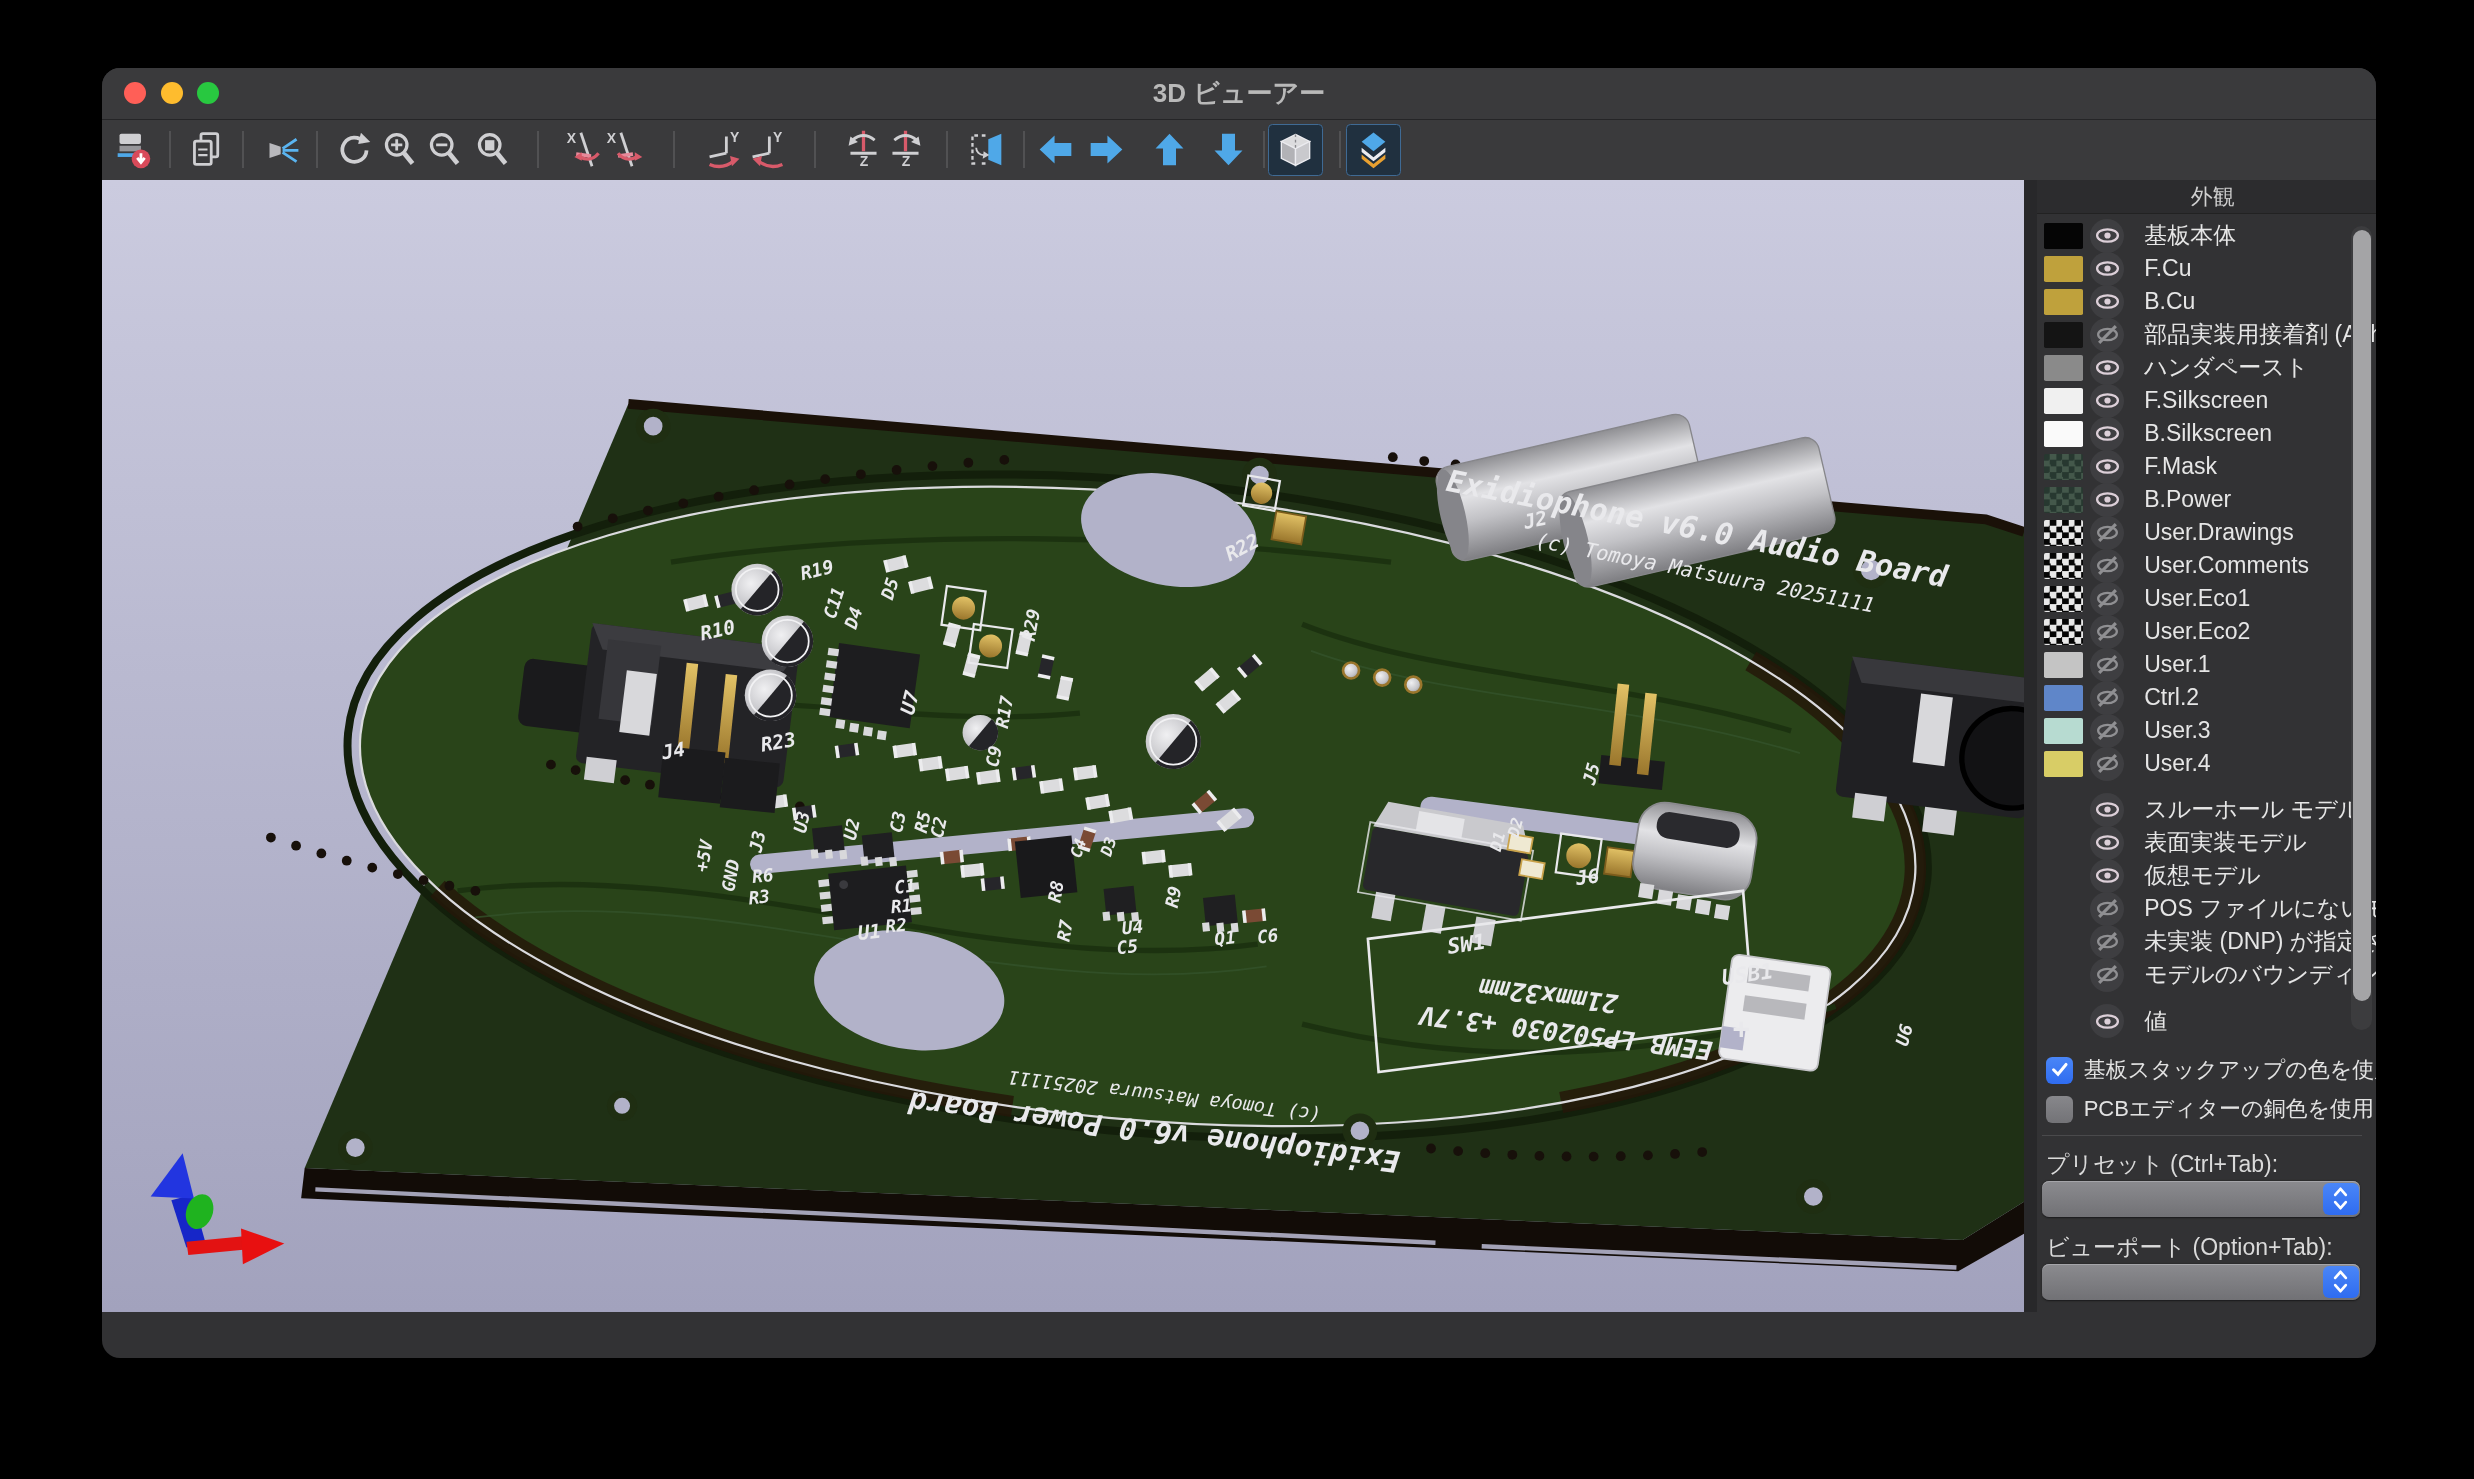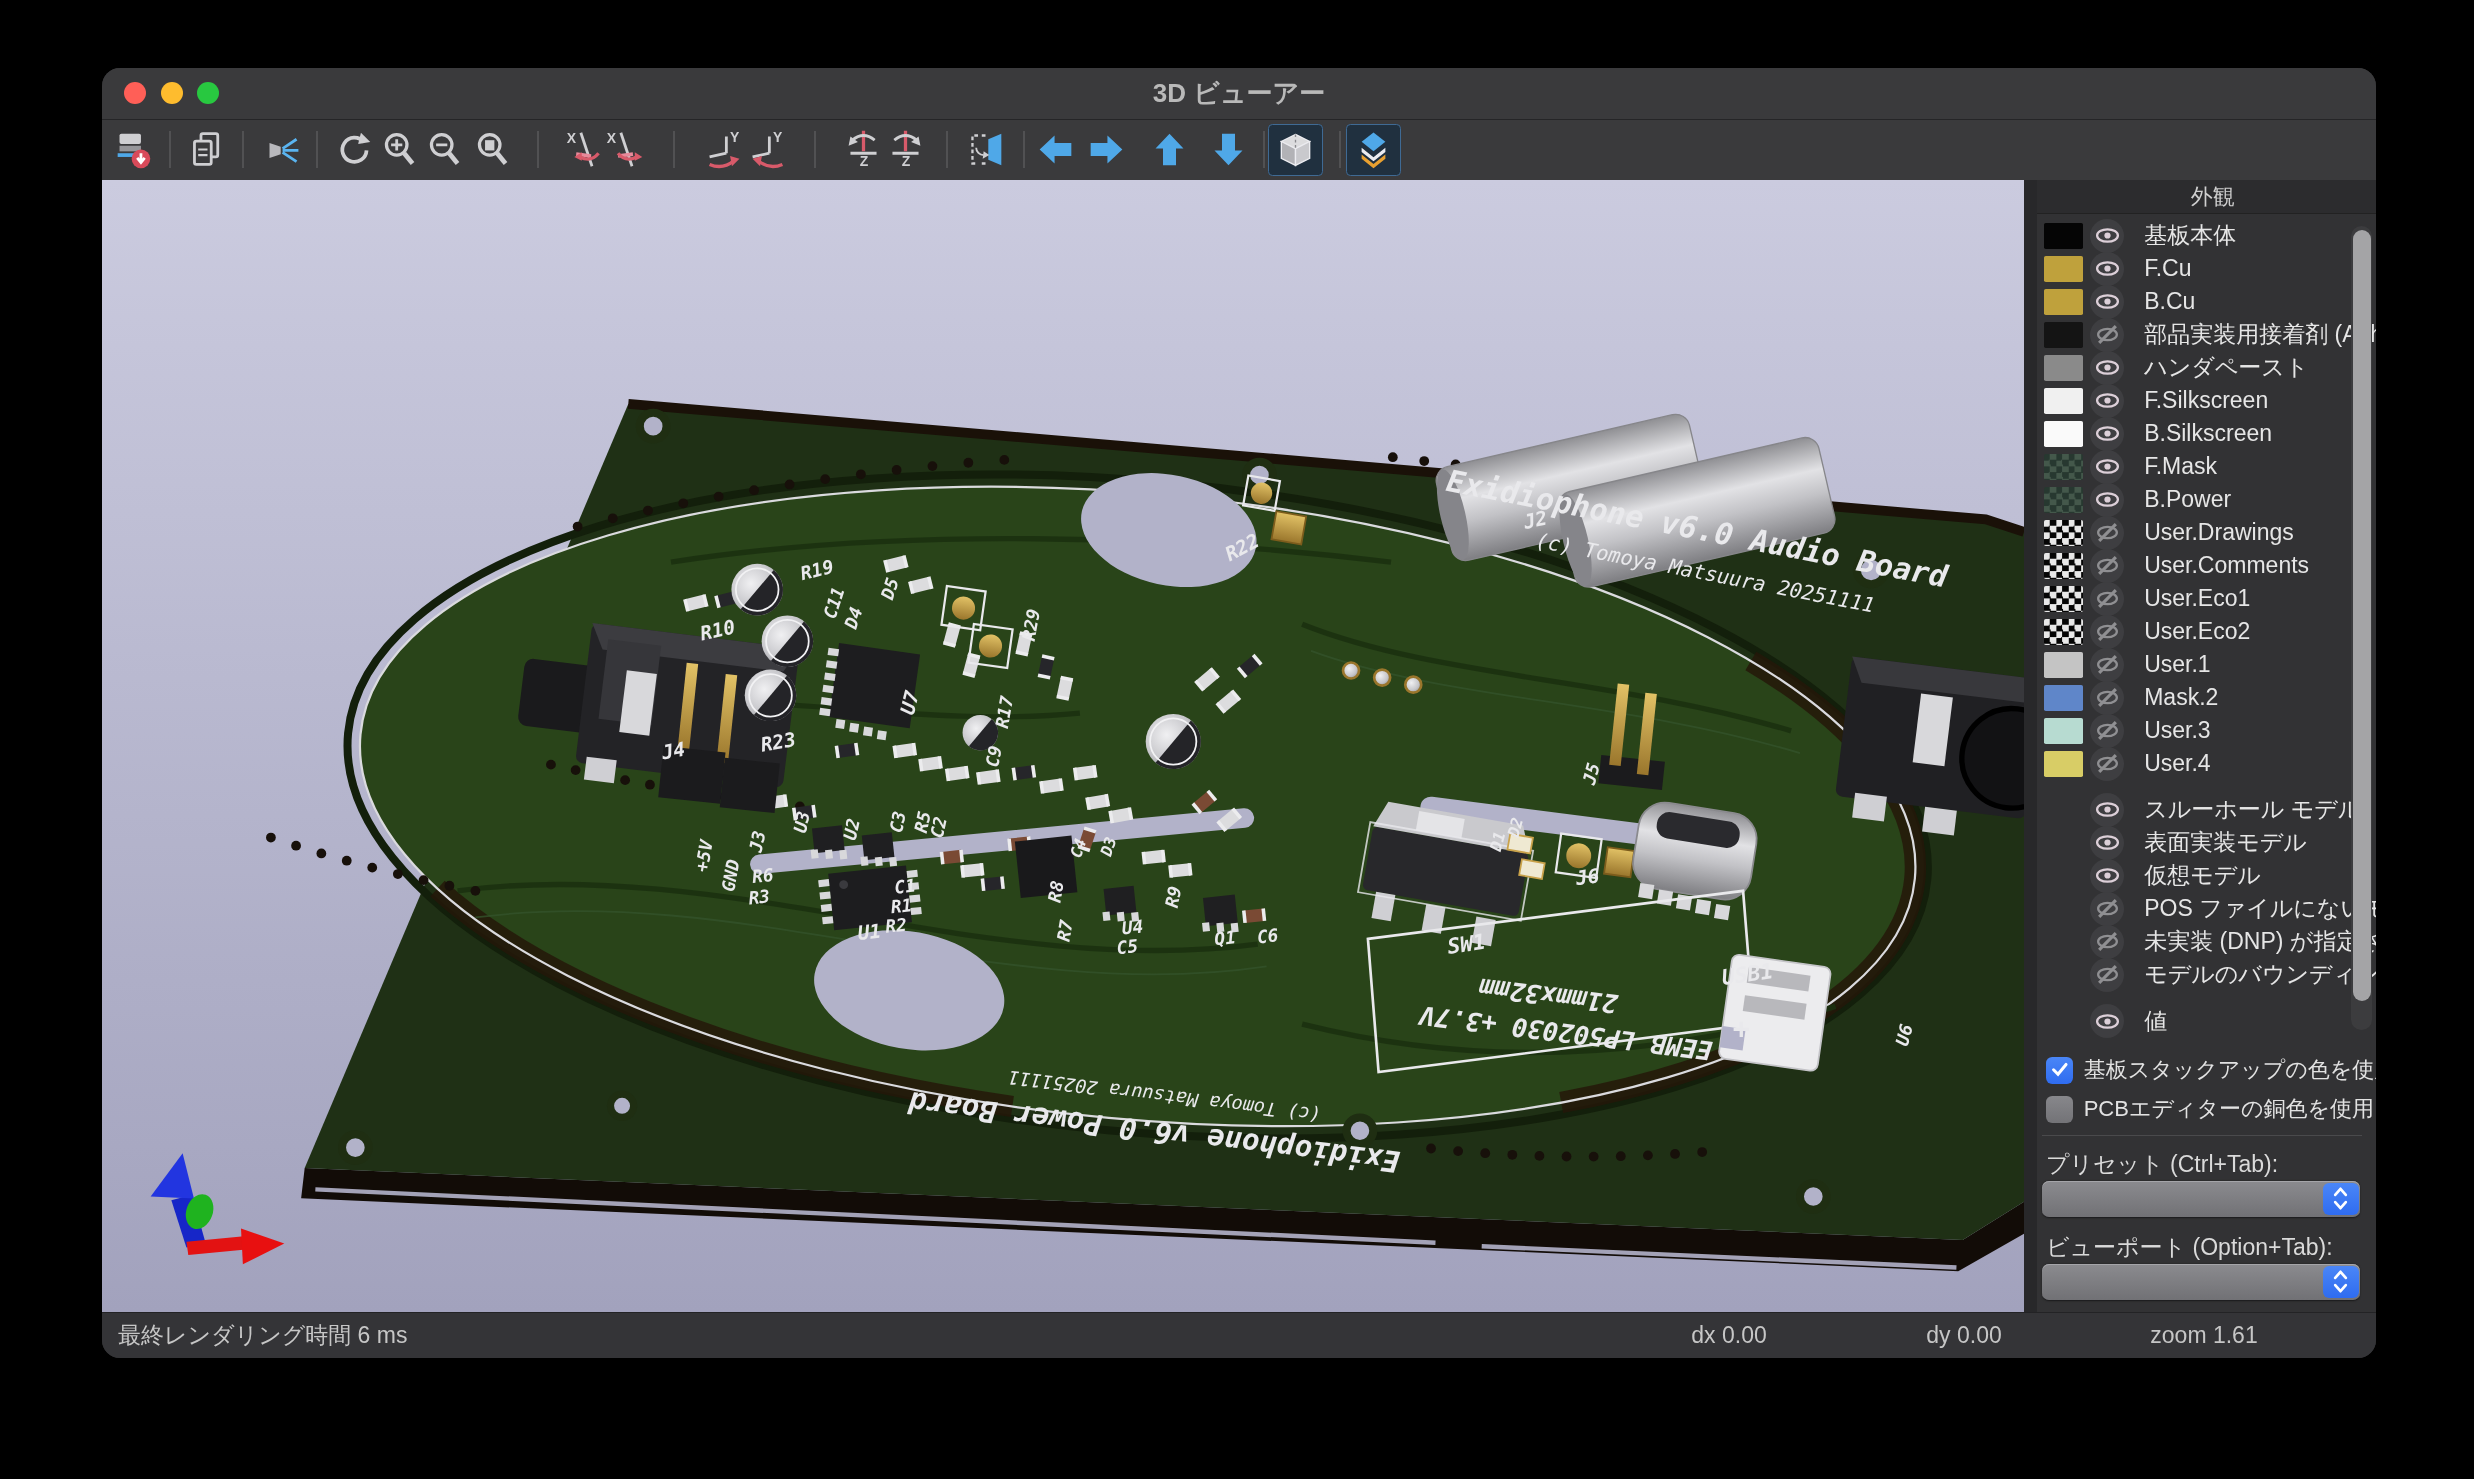--- a/index.html
+++ b/index.html
@@ -922,21 +922,21 @@
           <span class="lbl">User.1</span>
         </div>
         <div class="lrow">
           <div class="sw" style="background: rgb(95, 134, 201);"></div>
           <div class="eye">
             <svg viewBox="0 0 26 26">
               <ellipse cx="13" cy="13" rx="9" ry="5.5" fill="none" stroke="#8f8f92" stroke-width="2.2"></ellipse>
               <line x1="5" y1="21" x2="21" y2="5" stroke="#8f8f92" stroke-width="3"></line>
             </svg>
           </div>
-          <span class="lbl">Mask.2</span>
+          <span class="lbl">Ctrl.2</span>
         </div>
         <div class="lrow">
           <div class="sw" style="background: rgb(183, 219, 209);"></div>
           <div class="eye">
             <svg viewBox="0 0 26 26">
               <ellipse cx="13" cy="13" rx="9" ry="5.5" fill="none" stroke="#8f8f92" stroke-width="2.2"></ellipse>
               <line x1="5" y1="21" x2="21" y2="5" stroke="#8f8f92" stroke-width="3"></line>
             </svg>
           </div>
           <span class="lbl">User.3</span>
@@ -1060,20 +1060,14 @@
     <div class="dropdown" style="top:1084px">
       <div class="dd-cap">
         <svg viewBox="0 0 26 30">
             <path d="M7 11 L13 4 L19 11" stroke="#fff" stroke-width="3" fill="none" stroke-linecap="round" stroke-linejoin="round"></path>
             <path d="M7 19 L13 26 L19 19" stroke="#fff" stroke-width="3" fill="none" stroke-linecap="round" stroke-linejoin="round"></path>
           </svg>
       </div>
     </div>
   </div>
 
-  <div class="statusbar">
-    <span class="status-item" style="left:16px">最終レンダリング時間 6 ms</span>
-    <span class="status-item" style="left:1627px;transform:translateX(-50%)">dx 0.00</span>
-    <span class="status-item" style="left:1862px;transform:translateX(-50%)">dy 0.00</span>
-    <span class="status-item" style="left:2102px;transform:translateX(-50%)">zoom 1.61</span>
-  </div>
 </div>
 
 
 </body></html>

